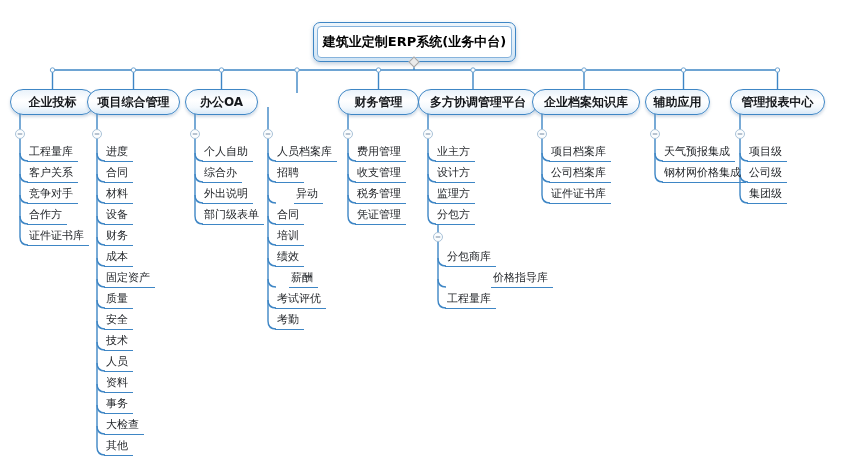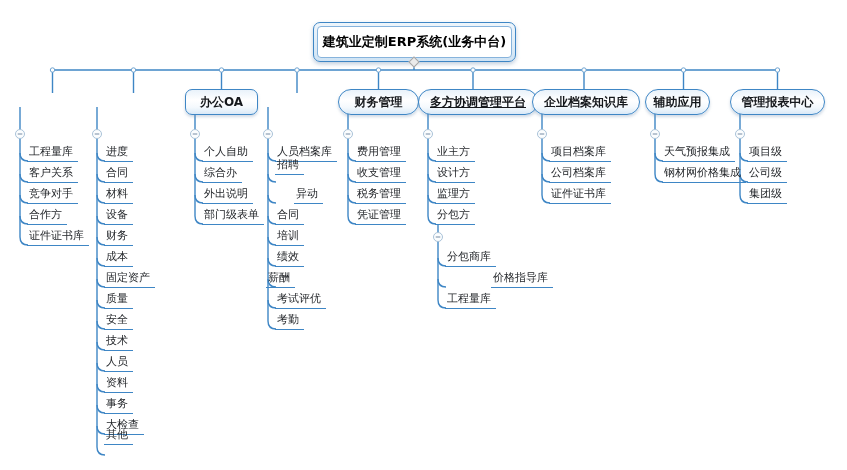--- a/index.html
+++ b/index.html
@@ -168,62 +168,64 @@
   <div id="nodes-layer">
     <div id="root-node">
       <div id="root-inner">建筑业定制ERP系统(业务中台)</div>
     </div>
     <div id="root-diamond"></div>
   <div class="leaf" style="left: 27px; top: 145px;">工程量库</div>
       <div class="leaf" style="left: 27px; top: 166px;">客户关系</div>
       <div class="leaf" style="left: 27px; top: 187px;">竞争对手</div>
       <div class="leaf" style="left: 27px; top: 208px;">合作方</div>
       <div class="leaf" style="left: 27px; top: 229px;">证件证书库</div>
+      <div class="branch-node" style="left: 10px; top: 89px; width: 85px;">企业投标</div>
       <div class="leaf" style="left: 104px; top: 145px;">进度</div>
       <div class="leaf" style="left: 104px; top: 166px;">合同</div>
       <div class="leaf" style="left: 104px; top: 187px;">材料</div>
       <div class="leaf" style="left: 104px; top: 208px;">设备</div>
       <div class="leaf" style="left: 104px; top: 229px;">财务</div>
       <div class="leaf" style="left: 104px; top: 250px;">成本</div>
       <div class="leaf" style="left: 104px; top: 271px;">固定资产</div>
       <div class="leaf" style="left: 104px; top: 292px;">质量</div>
       <div class="leaf" style="left: 104px; top: 313px;">安全</div>
       <div class="leaf" style="left: 104px; top: 334px;">技术</div>
       <div class="leaf" style="left: 104px; top: 355px;">人员</div>
       <div class="leaf" style="left: 104px; top: 376px;">资料</div>
       <div class="leaf" style="left: 104px; top: 397px;">事务</div>
       <div class="leaf" style="left: 104px; top: 418px;">大检查</div>
-      <div class="leaf" style="left: 104px; top: 428px;">其他</div>
+      <div class="leaf" style="left: 104px; top: 439px;">其他</div>
+      <div class="branch-node" style="left: 87px; top: 89px; width: 93px;">项目综合管理</div>
       <div class="leaf" style="left: 202px; top: 145px;">个人自助</div>
       <div class="leaf" style="left: 202px; top: 166px;">综合办</div>
       <div class="leaf" style="left: 202px; top: 187px;">外出说明</div>
       <div class="leaf" style="left: 202px; top: 208px;">部门级表单</div>
-      <div class="branch-node" style="left: 185px; top: 89px; width: 73px; border-radius: 7px;">办公OA</div>
+      <div class="branch-node" style="left: 185px; top: 89px; width: 73px;">办公OA</div>
       <div class="leaf" style="left: 275px; top: 145px;">人员档案库</div>
-      <div class="leaf" style="left: 275px; top: 158px;">招聘</div>
+      <div class="leaf" style="left: 275px; top: 166px;">招聘</div>
       <div class="leaf" style="left: 275px; top: 187px; margin-left: 19px;">异动</div>
       <div class="leaf" style="left: 275px; top: 208px;">合同</div>
       <div class="leaf" style="left: 275px; top: 229px;">培训</div>
       <div class="leaf" style="left: 275px; top: 250px;">绩效</div>
-      <div class="leaf" style="left: 266px; top: 271px;">薪酬</div>
+      <div class="leaf" style="left: 289px; top: 271px;">薪酬</div>
       <div class="leaf" style="left: 275px; top: 292px;">考试评优</div>
       <div class="leaf" style="left: 275px; top: 313px;">考勤</div>
       <div class="leaf" style="left: 355px; top: 145px;">费用管理</div>
       <div class="leaf" style="left: 355px; top: 166px;">收支管理</div>
       <div class="leaf" style="left: 355px; top: 187px;">税务管理</div>
       <div class="leaf" style="left: 355px; top: 208px;">凭证管理</div>
       <div class="branch-node" style="left: 338px; top: 89px; width: 81px;">财务管理</div>
       <div class="leaf" style="left: 435px; top: 145px;">业主方</div>
       <div class="leaf" style="left: 435px; top: 166px;">设计方</div>
       <div class="leaf" style="left: 435px; top: 187px;">监理方</div>
       <div class="leaf" style="left: 435px; top: 208px;">分包方</div>
       <div class="leaf" style="left: 445px; top: 250px;">分包商库</div>
       <div class="leaf" style="left: 445px; top: 271px; margin-left: 46px;">价格指导库</div>
       <div class="leaf" style="left: 445px; top: 292px;">工程量库</div>
-      <div class="branch-node" style="left: 418px; top: 89px; width: 120px; text-decoration: underline;">多方协调管理平台</div>
+      <div class="branch-node" style="left: 418px; top: 89px; width: 120px;">多方协调管理平台</div>
       <div class="leaf" style="left: 549px; top: 145px;">项目档案库</div>
       <div class="leaf" style="left: 549px; top: 166px;">公司档案库</div>
       <div class="leaf" style="left: 549px; top: 187px;">证件证书库</div>
       <div class="branch-node" style="left: 532px; top: 89px; width: 108px;">企业档案知识库</div>
       <div class="leaf" style="left: 662px; top: 145px;">天气预报集成</div>
       <div class="leaf" style="left: 662px; top: 166px;">钢材网价格集成</div>
       <div class="branch-node" style="left: 645px; top: 89px; width: 65px;">辅助应用</div>
       <div class="leaf" style="left: 747px; top: 145px;">项目级</div>
       <div class="leaf" style="left: 747px; top: 166px;">公司级</div>
       <div class="leaf" style="left: 747px; top: 187px;">集团级</div>

